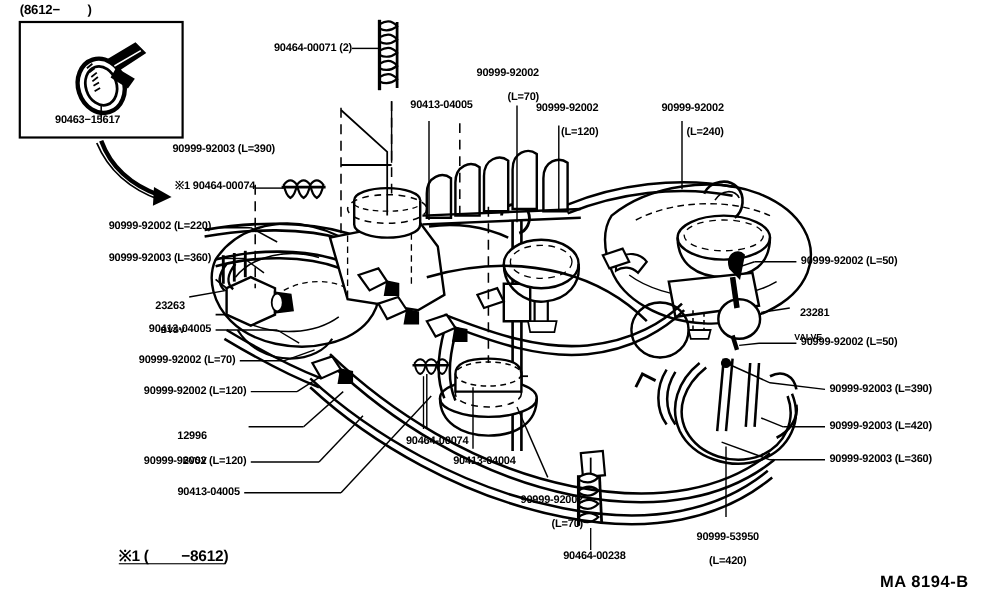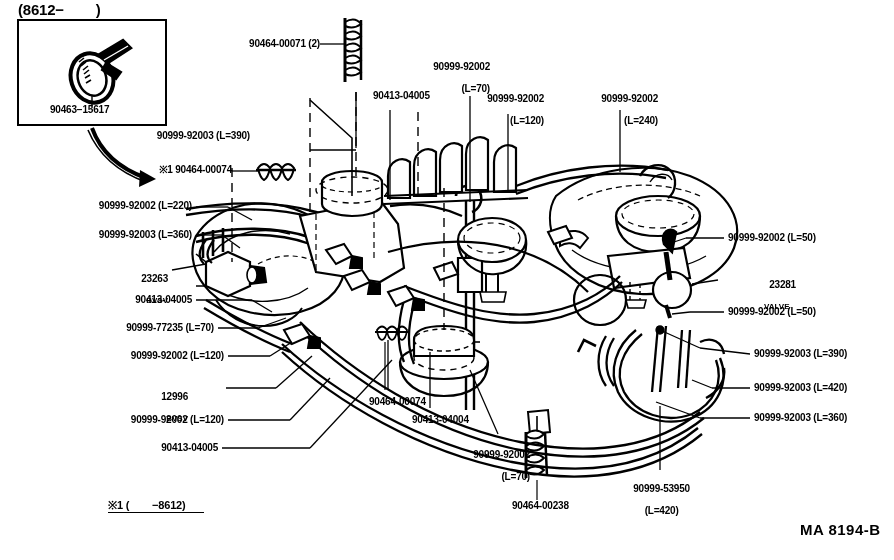--- a/index.html
+++ b/index.html
@@ -17,22 +17,22 @@
     font-weight:bold;
     font-size:10px;
     letter-spacing:-0.2px;
     white-space:pre;
     line-height:11px;
     color:#000;
   }
   .lbl.r{text-align:right;}
   .lbl.c{text-align:center;}
   .lbl.code{font-size:15px;letter-spacing:0.5px;}
-  .lbl.hdr{font-size:15px;}
-  .lbl.foot{font-size:11px;}
+  .lbl.hdr{font-size:12px;}
+  .lbl.foot{font-size:14px;}
   .lbl .sub{display:block;font-size:8px;font-weight:bold;letter-spacing:0px;}
   .ul{border-bottom:1.5px solid #000;padding-bottom:1px;}
   svg{display:block;}
   .ln{stroke:#000;fill:none;}
   .fx{fill:#000;}
 </style>
 </head>
 <body>
 
 <svg id="sheet" viewBox="0 0 894 560">
@@ -341,31 +341,31 @@
   <span>(L=240)</span>
 </div>
 
 <div class="lbl r" style="left:0px;top:200px;width:192px;">90999-92002 (L=220)</div>
 <div class="lbl r" style="left:0px;top:229px;width:192px;">90999-92003 (L=360)</div>
 <div class="lbl r" style="left:40px;top:262px;width:128px;">
   <span>23263</span>
   <span class="sub">BVSV</span>
 </div>
 <div class="lbl r" style="left:0px;top:294px;width:192px;">90413-04005</div>
-<div class="lbl r" style="left:0px;top:322px;width:214px;">90999-77235 (L=70)</div>
+<div class="lbl r" style="left:0px;top:322px;width:214px;">90999-92002 (L=70)</div>
 <div class="lbl r" style="left:0px;top:350px;width:224px;">90999-92002 (L=120)</div>
 <div class="lbl r" style="left:60px;top:380px;width:128px;">
   <span>12996</span>
   <span class="sub">BVSV</span>
 </div>
 <div class="lbl r" style="left:0px;top:414px;width:224px;">90999-92002 (L=120)</div>
 <div class="lbl r" style="left:0px;top:442px;width:218px;">90413-04005</div>
 
 <div class="lbl" style="left:728px;top:232px;">90999-92002 (L=50)</div>
-<div class="lbl" style="left:764px;top:268px;">
+<div class="lbl" style="left:722px;top:268px;">
   <span>23281</span>
   <span class="sub">VALVE</span>
 </div>
 <div class="lbl" style="left:728px;top:306px;">90999-92002 (L=50)</div>
 <div class="lbl" style="left:754px;top:348px;">90999-92003 (L=390)</div>
 <div class="lbl" style="left:754px;top:382px;">90999-92003 (L=420)</div>
 <div class="lbl" style="left:754px;top:412px;">90999-92003 (L=360)</div>
 
 <div class="lbl" style="left:352px;top:396px;margin-left:17px;">90464-00074</div>
 <div class="lbl" style="left:396px;top:414px;margin-left:16px;">90413-04004</div>

